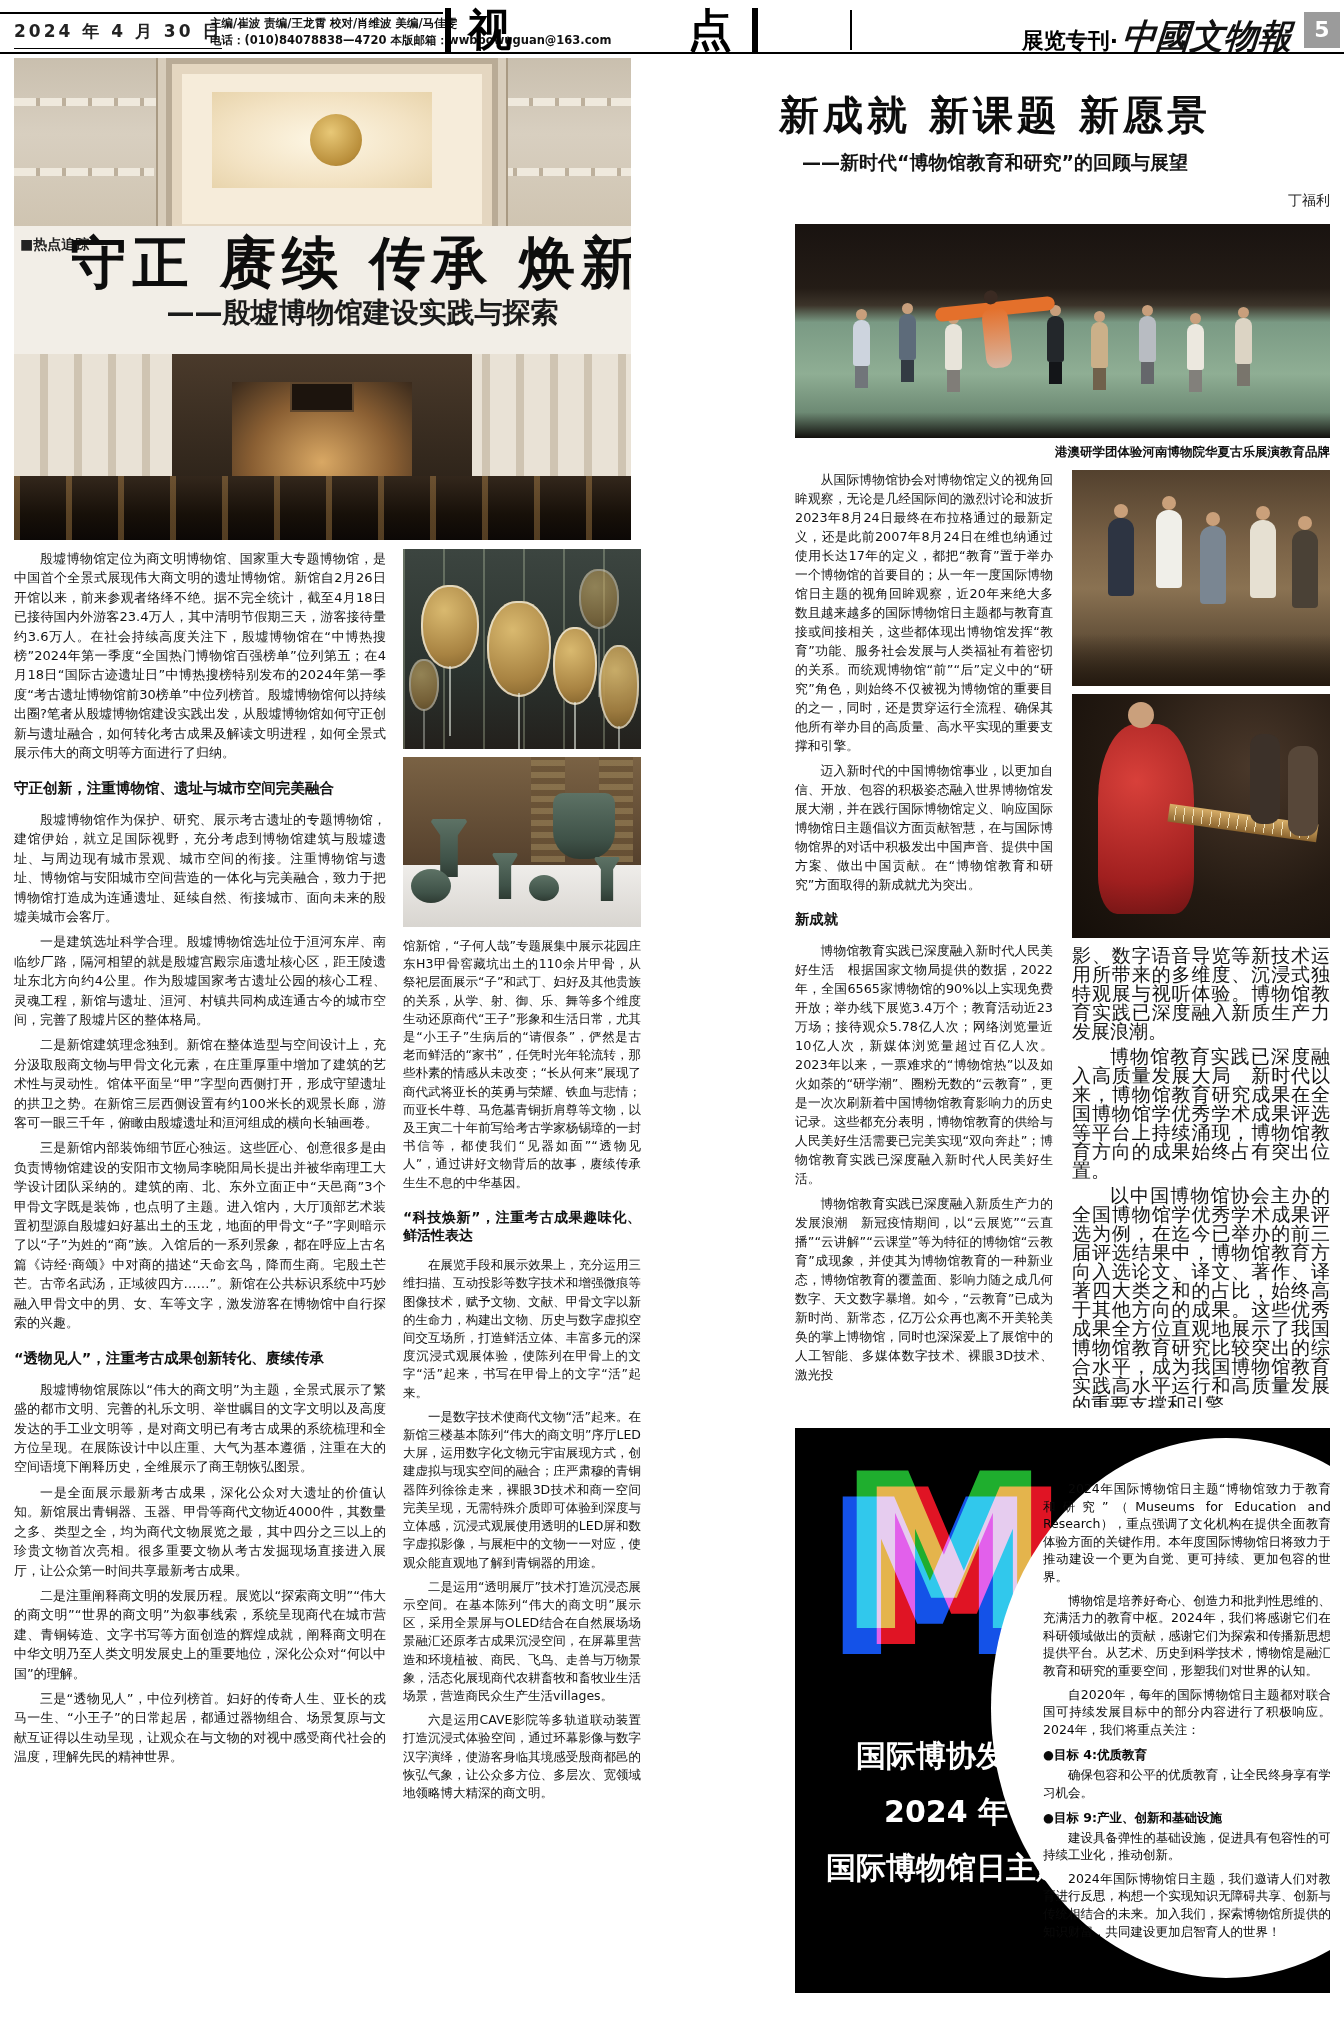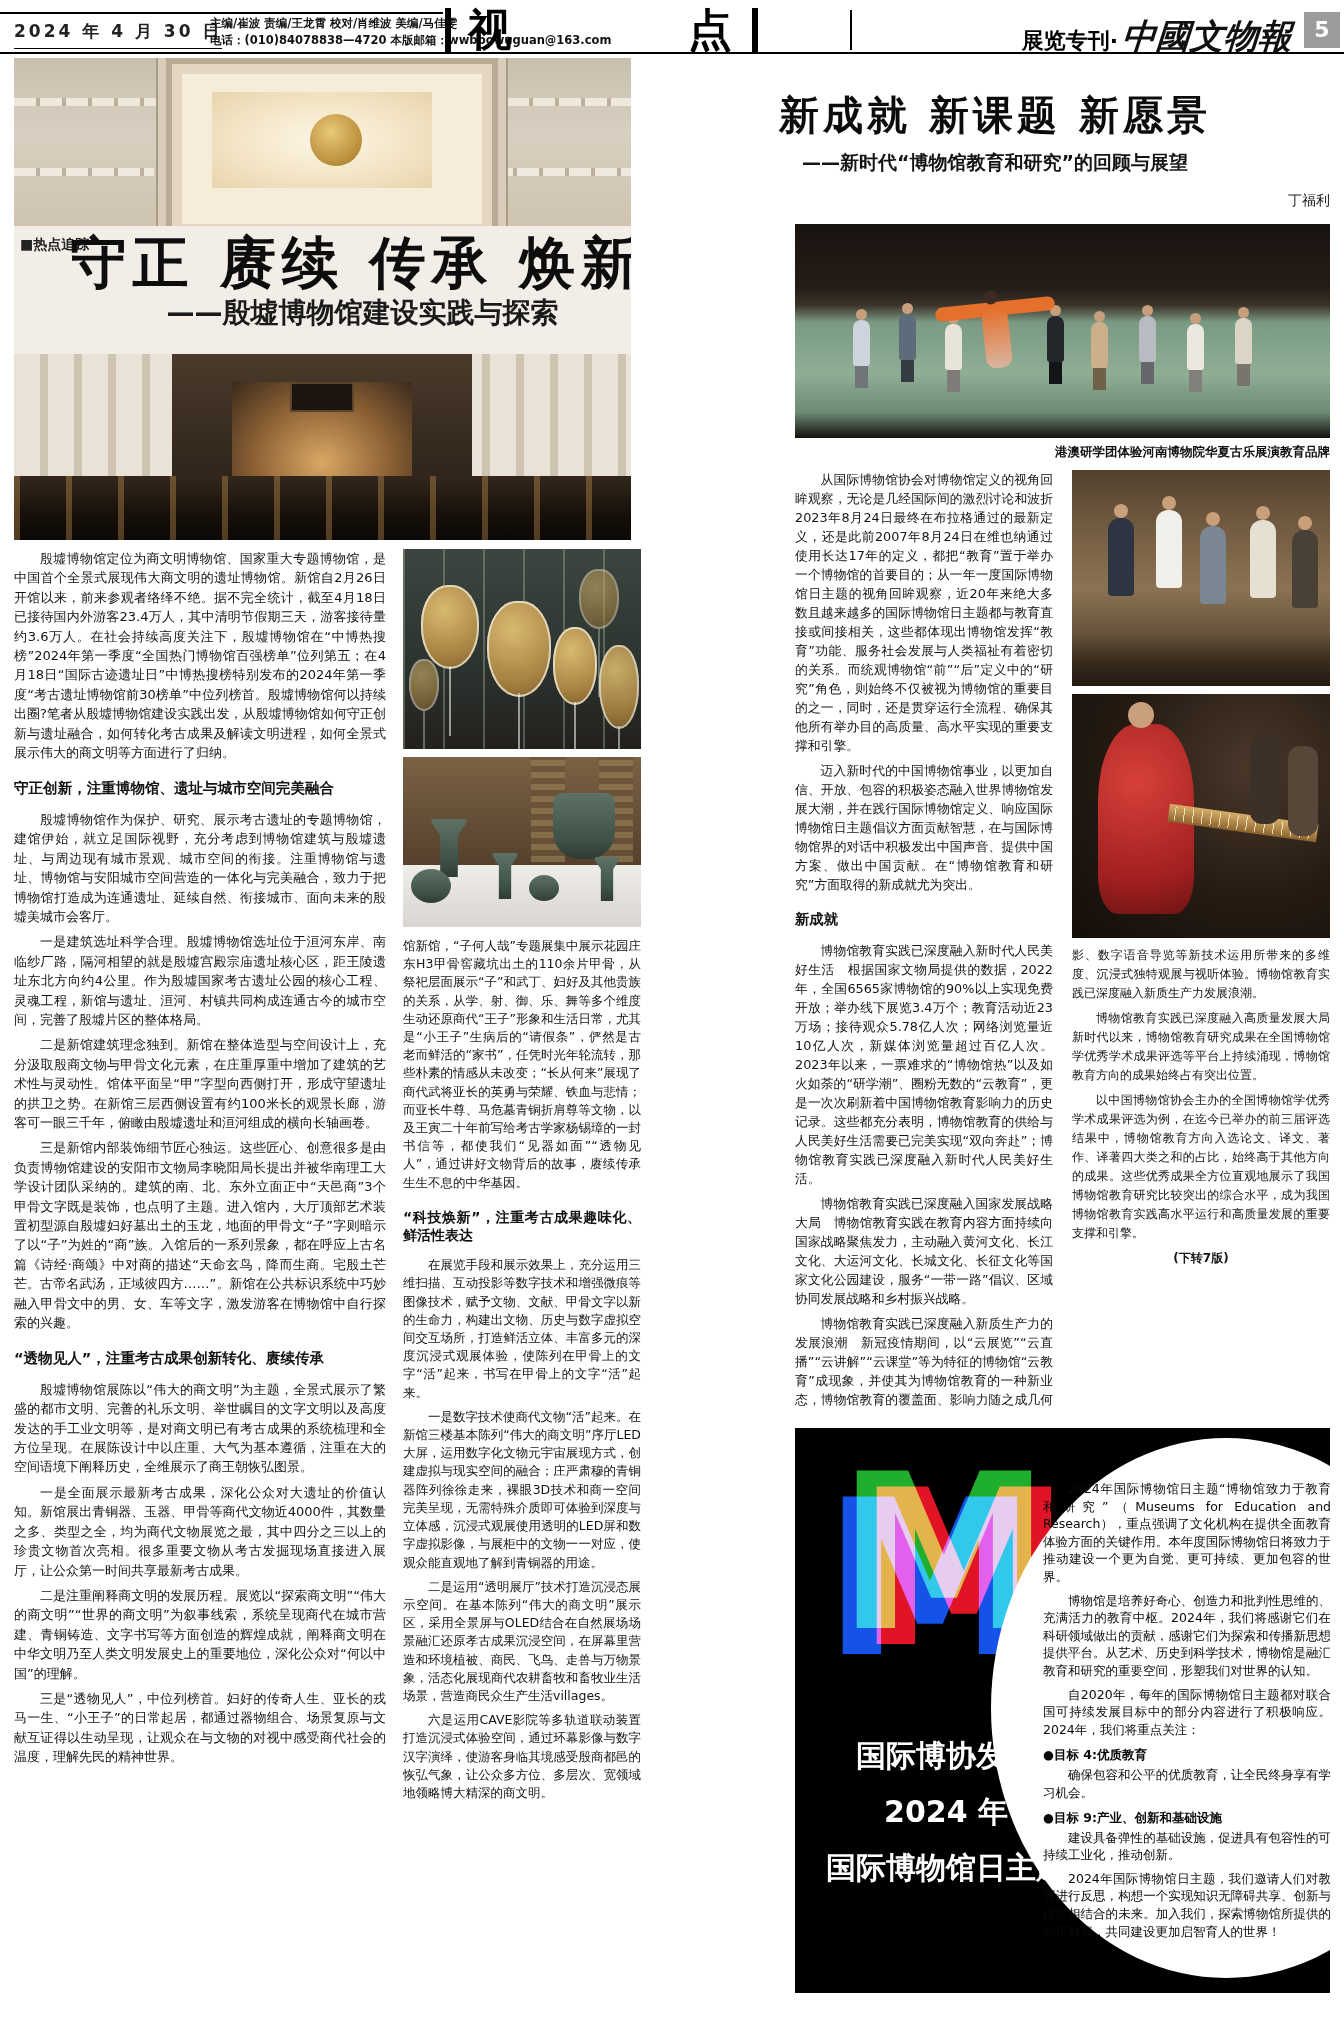--- a/index.html
+++ b/index.html
@@ -77,21 +77,21 @@
   .ph-stage{left:795px;top:224px;width:535px;height:214px;
     background:linear-gradient(180deg,#191310 0%,#241c16 30%,#3c342a 38%,#7a9a84 46%,#8fae94 70%,#6d8a74 88%,#12100d 100%);}
   .pfig{position:absolute;width:17px;height:46px;border-radius:8px 8px 3px 3px;}
   .pfig:before{content:"";position:absolute;left:3px;top:-11px;width:11px;height:11px;border-radius:50%;background:#c89f7c;}
   .pfig:after{content:"";position:absolute;left:2px;top:46px;width:13px;height:22px;background:inherit;filter:brightness(.55);}
   .perf{position:absolute;width:120px;height:14px;background:#e4702b;border-radius:8px;transform:rotate(-6deg);}
   .perf:before{content:"";position:absolute;left:46px;top:6px;width:26px;height:60px;background:linear-gradient(180deg,#e4702b,#d9b5a0);border-radius:10px;}
   .perf:after{content:"";position:absolute;left:50px;top:-12px;width:14px;height:14px;border-radius:50%;background:#3a2a22;}
   .r-caption{left:795px;top:444px;width:535px;text-align:right;font-size:12.5px;font-weight:bold;color:#111;}
   .col-r1{left:795px;top:470px;width:258px;height:938px;font-size:12.8px;line-height:19px;}
-  .col-r2{left:1072px;top:470px;width:258px;height:938px;font-size:12px;line-height:19px;}
+  .col-r2{left:1072px;top:470px;width:258px;height:938px;font-size:19px;line-height:19px;}
   .ph-group{width:258px;height:216px;margin-bottom:8px;background:linear-gradient(180deg,#53412e 0%,#7b6347 35%,#8a7252 55%,#3f3122 100%);}
   .gfig{position:absolute;width:26px;height:78px;border-radius:12px 12px 4px 4px;}
   .gfig:before{content:"";position:absolute;left:6px;top:-14px;width:14px;height:14px;border-radius:50%;background:#caa07a;}
   .ph-red{width:258px;height:244px;margin-bottom:8px;background:radial-gradient(circle at 70% 30%,#4a382a 0%,#241a12 55%,#140e09 100%);}
   .red-lady{position:absolute;left:26px;top:30px;width:96px;height:190px;border-radius:40% 40% 20% 20%;
     background:radial-gradient(circle at 40% 30%,#d8403a,#a01f1f 70%,#6e1414);}
   .red-lady:before{content:"";position:absolute;left:30px;top:-22px;width:26px;height:26px;border-radius:50%;background:#caa07c;}
   .zither{position:absolute;left:96px;top:120px;width:150px;height:18px;background:linear-gradient(180deg,#d9b06a,#8a632e);transform:rotate(8deg);}
   .zither:after{content:"";position:absolute;inset:2px 6px;background:repeating-linear-gradient(90deg,rgba(255,245,210,.8) 0 1px,transparent 1px 9px);}
   .gfig2{position:absolute;width:30px;height:90px;border-radius:12px;}
@@ -214,21 +214,20 @@
     <div class="pfig" style="left:440px;top:94px;background:#dcd4c4;"></div>
     <div class="perf" style="left:140px;top:78px;"></div>
   </div>
   <div class="abs r-caption">港澳研学团体验河南博物院华夏古乐展演教育品牌</div>
 
   <div class="col col-r1">
       <div class="blk t-p">从国际博物馆协会对博物馆定义的视角回眸观察，无论是几经国际间的激烈讨论和波折2023年8月24日最终在布拉格通过的最新定义，还是此前2007年8月24日在维也纳通过使用长达17年的定义，都把“教育”置于举办一个博物馆的首要目的；从一年一度国际博物馆日主题的视角回眸观察，近20年来绝大多数且越来越多的国际博物馆日主题都与教育直接或间接相关，这些都体现出博物馆发挥“教育”功能、服务社会发展与人类福祉有着密切的关系。而统观博物馆“前”“后”定义中的“研究”角色，则始终不仅被视为博物馆的重要目的之一，同时，还是贯穿运行全流程、确保其他所有举办目的高质量、高水平实现的重要支撑和引擎。</div>
       <div class="blk t-p">迈入新时代的中国博物馆事业，以更加自信、开放、包容的积极姿态融入世界博物馆发展大潮，并在践行国际博物馆定义、响应国际博物馆日主题倡议方面贡献智慧，在与国际博物馆界的对话中积极发出中国声音、提供中国方案、做出中国贡献。在“博物馆教育和研究”方面取得的新成就尤为突出。</div>
       <div class="blk t-h">新成就</div>
       <div class="blk t-p">博物馆教育实践已深度融入新时代人民美好生活　根据国家文物局提供的数据，2022年，全国6565家博物馆的90%以上实现免费开放；举办线下展览3.4万个；教育活动近23万场；接待观众5.78亿人次；网络浏览量近10亿人次，新媒体浏览量超过百亿人次。2023年以来，一票难求的“博物馆热”以及如火如荼的“研学潮”、圈粉无数的“云教育”，更是一次次刷新着中国博物馆教育影响力的历史记录。这些都充分表明，博物馆教育的供给与人民美好生活需要已完美实现“双向奔赴”；博物馆教育实践已深度融入新时代人民美好生活。</div>
-      <div class="blk t-p">博物馆教育实践已深度融入国家发展战略大局　博物馆教育实践在教育内容方面持续向国家战略聚焦发力，主动融入黄河文化、长江文化、大运河文化、长城文化、长征文化等国家文化公园建设，服务“一带一路”倡议、区域协同发展战略和乡村振兴战略。</div>
       <div class="blk t-p">博物馆教育实践已深度融入新质生产力的发展浪潮　新冠疫情期间，以“云展览”“云直播”“云讲解”“云课堂”等为特征的博物馆“云教育”成现象，并使其为博物馆教育的一种新业态，博物馆教育的覆盖面、影响力随之成几何数字、天文数字暴增。如今，“云教育”已成为新时尚、新常态，亿万公众再也离不开美轮美奂的掌上博物馆，同时也深深爱上了展馆中的人工智能、多媒体数字技术、裸眼3D技术、激光投</div>
     </div>
 
   <div class="col col-r2">
     <div class="ph ph-group">
       <div class="gfig" style="left:36px;top:48px;background:#2d3442;"></div>
       <div class="gfig" style="left:84px;top:40px;background:#f0efe9;"></div>
       <div class="gfig" style="left:128px;top:56px;background:#7a8692;"></div>
       <div class="gfig" style="left:178px;top:50px;background:#e6e0d2;"></div>
       <div class="gfig" style="left:220px;top:60px;background:#4a4136;"></div>

